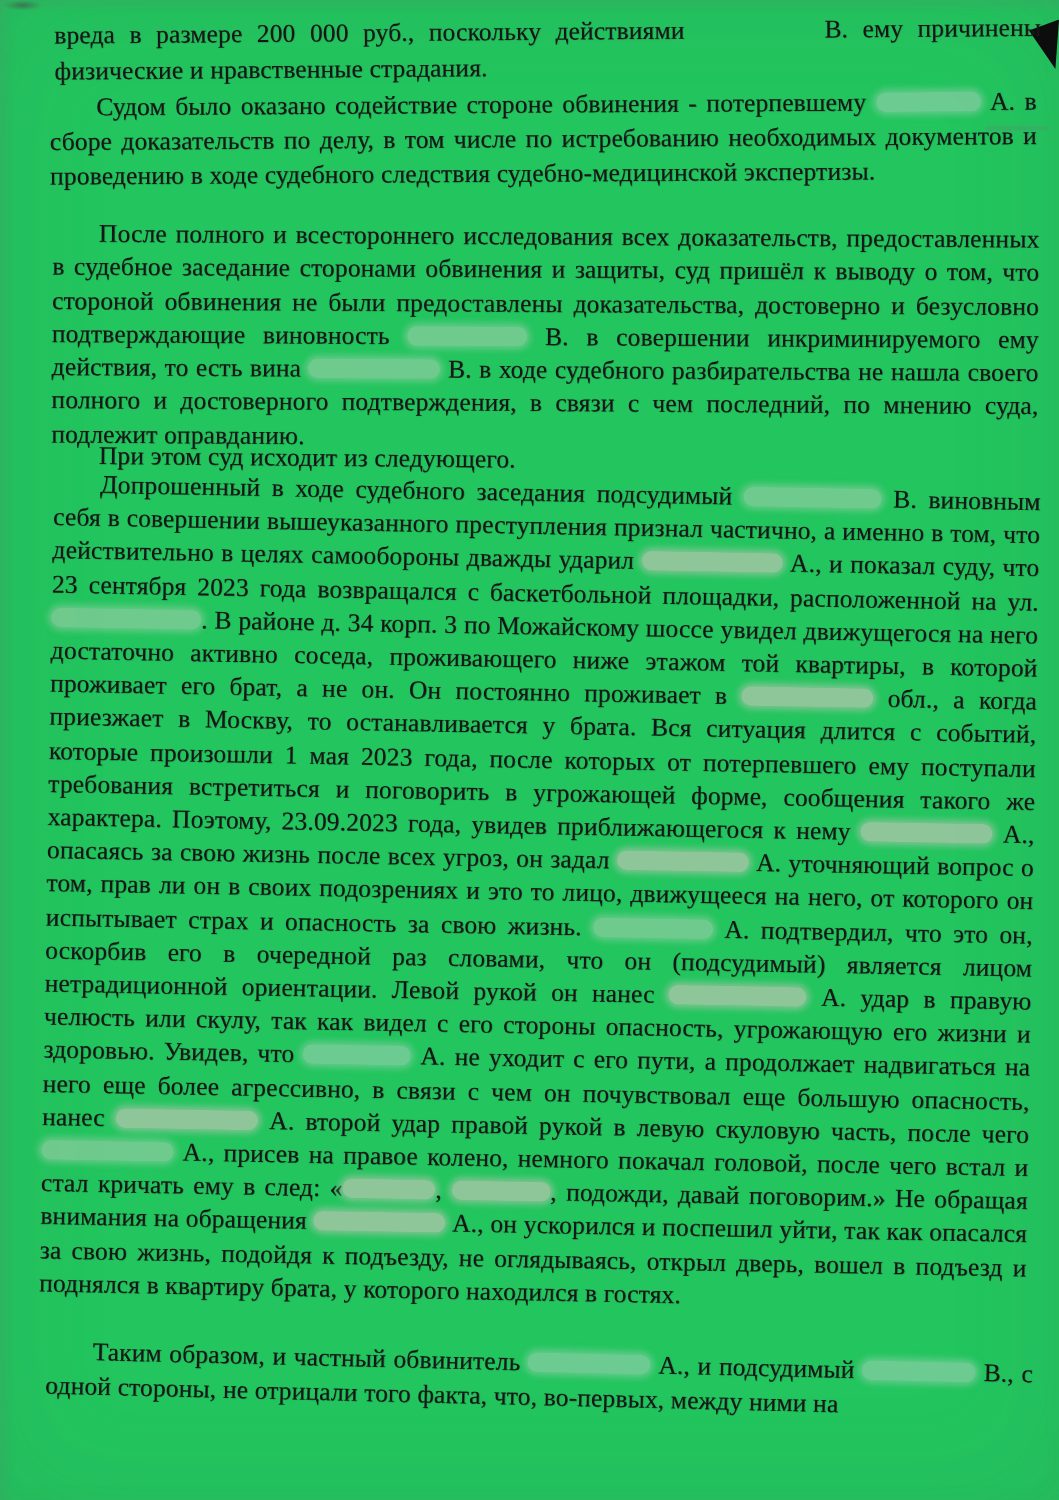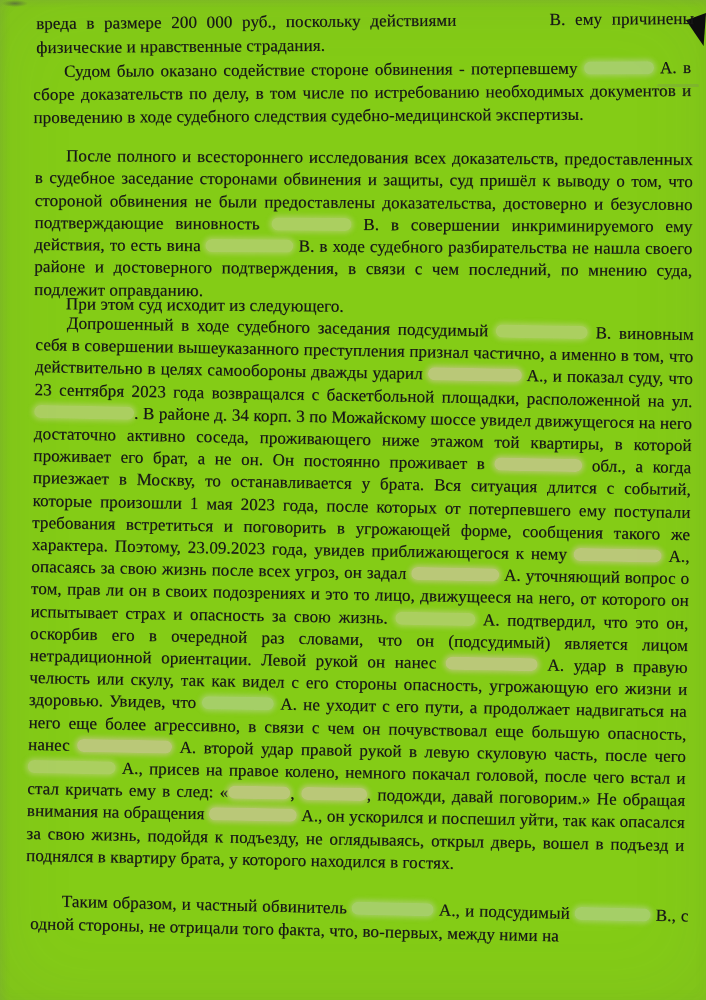--- a/index.html
+++ b/index.html
@@ -1,20 +1,20 @@
 <!DOCTYPE html>
 <html><head>
 <meta charset="utf-8">
 <style>
   html,body{margin:0;padding:0;background:#ffffff;}
   .page{
     position:relative;
     width:706px;height:1000px;
     overflow:hidden;
-    background:#84cc16;
+    background:#22c55e;
     box-shadow:inset 0 0 80px rgba(90,90,95,.10), inset 0 0 14px rgba(90,90,95,.05);
     font-family:"Liberation Serif","DejaVu Serif",serif;
     color:#171717;
   }
   .para{
     position:absolute;
     margin:0;
     width:658px;
     font-size:17px;
     text-align:justify;
@@ -78,21 +78,21 @@
     <span>Судом было оказано содействие стороне обвинения - потерпевшему</span>
     <span class="rd rd-grey" style="width:70px;"></span>
     <span>А. в сборе доказательств по делу, в том числе по истребованию необходимых документов и проведению в ходе судебного следствия судебно-медицинской экспертизы.</span>
   </p>
 
   <p class="para ind" style="left:35px;top:145px;line-height:22.3px;transform:rotate(0.35deg);">
     <span>После полного и всестороннего исследования всех доказательств, предоставленных в судебное заседание сторонами обвинения и защиты, суд пришёл к выводу о том, что стороной обвинения не были предоставлены доказательства, достоверно и безусловно подтверждающие виновность</span>
     <span class="rd rd-pale" style="width:80px;"></span>
     <span>В. в совершении инкриминируемого ему действия, то есть вина</span>
     <span class="rd rd-pale" style="width:88px;"></span>
-    <span>В. в ходе судебного разбирательства не нашла своего районе и достоверного подтверждения, в связи с чем последний, по мнению суда, подлежит оправданию.</span>
+    <span>В. в ходе судебного разбирательства не нашла своего полного и достоверного подтверждения, в связи с чем последний, по мнению суда, подлежит оправданию.</span>
   </p>
 
   <p class="para ind" style="left:35px;top:293px;line-height:22px;transform:rotate(0.5deg);">
     <span>При этом суд исходит из следующего.</span>
   </p>
 
   <p class="para ind" style="left:36px;top:312px;line-height:22.2px;transform:rotate(1.05deg);">
     <span>Допрошенный в ходе судебного заседания подсудимый</span>
     <span class="rd rd-pale" style="width:92px;"></span>
     <span>В. виновным себя в совершении вышеуказанного преступления признал частично, а именно в том, что действительно в целях самообороны дважды ударил</span>

